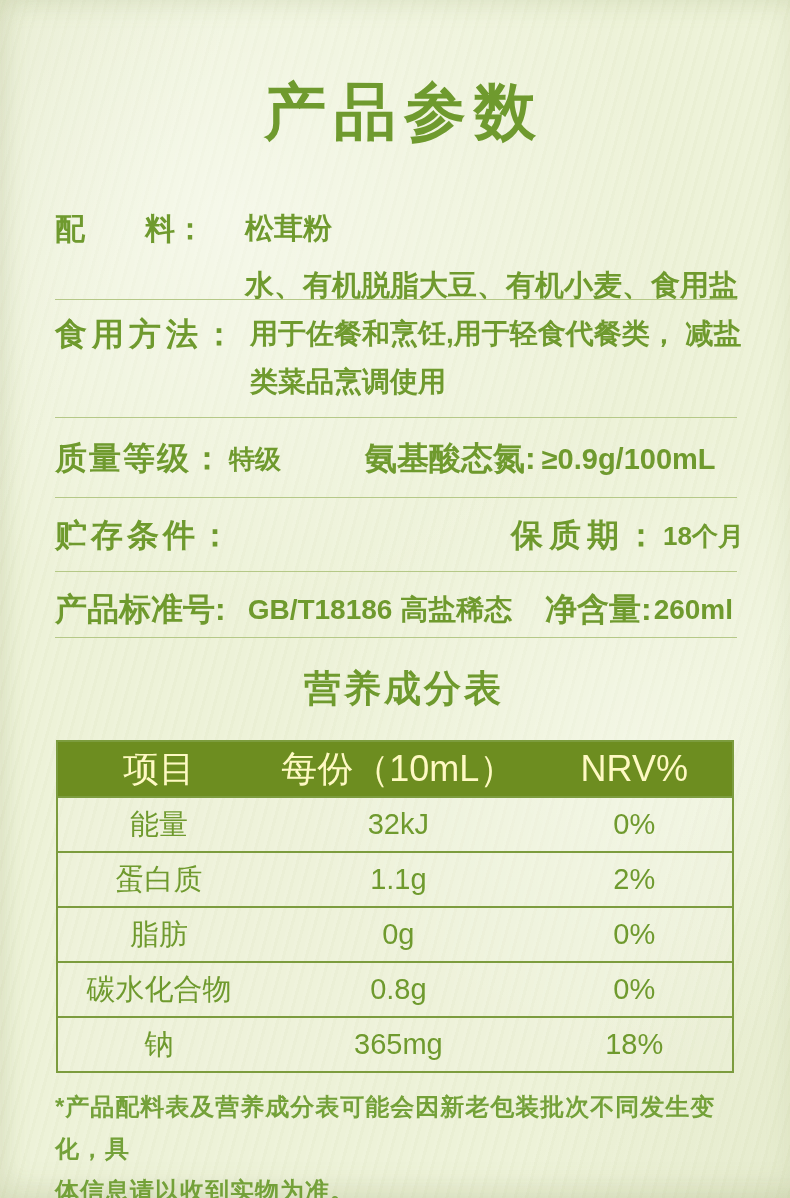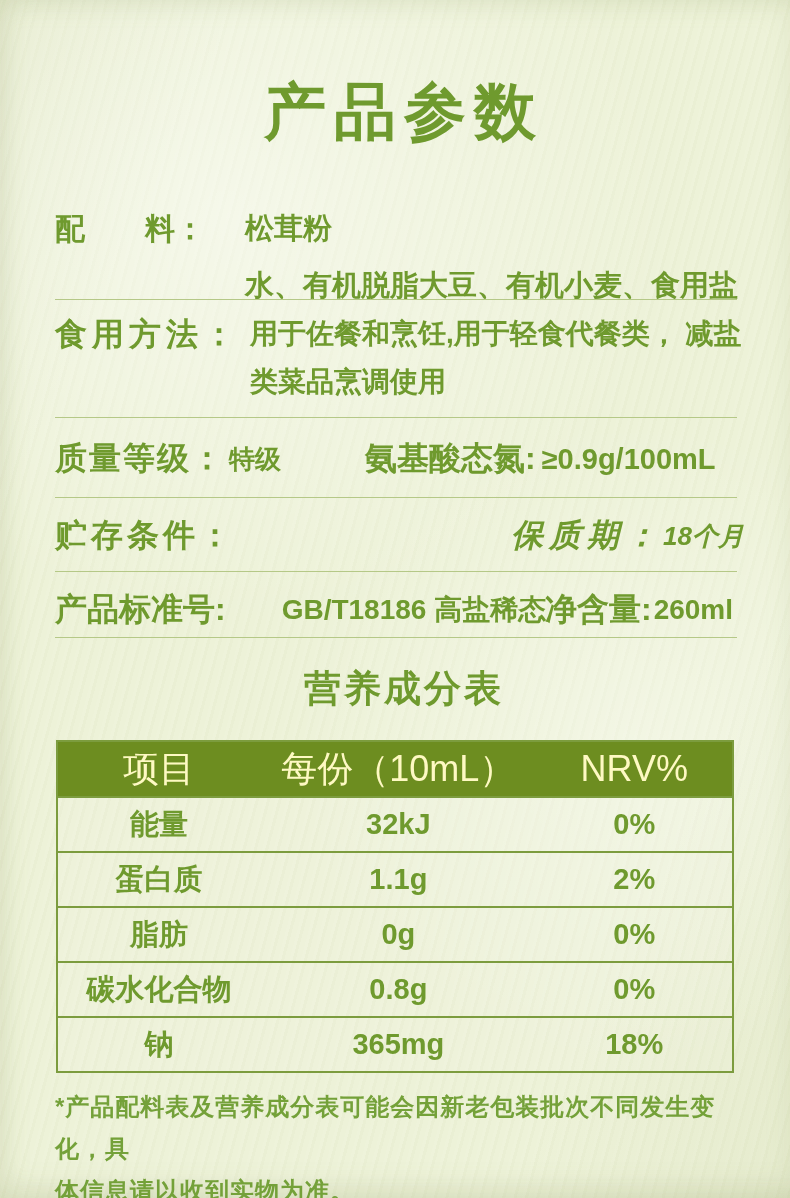--- a/index.html
+++ b/index.html
@@ -32,42 +32,42 @@
   .val { font-weight:bold; white-space:nowrap; }
 
   .ing-label  { position:absolute; left:55px;  top:200px; font-size:30px; font-weight:bold; line-height:57px; }
   .ing-lines  { position:absolute; left:245px; top:200px; font-size:29px; font-weight:bold; line-height:57px; width:500px; }
   .use-label  { position:absolute; left:55px;  top:310px; font-size:32px; font-weight:bold; line-height:48px; letter-spacing:5px; }
   .use-lines  { position:absolute; left:250px; top:310px; font-size:28px; font-weight:bold; line-height:48px; width:495px; }
 
   .spec-row { position:absolute; left:55px; height:44px; display:flex; align-items:center; }
   .row-grade    { top:437px; width:682px; }
   .row-storage  { top:514px; width:682px; }
-  .row-standard { top:588px; width:682px;gap:34px; }
+  .row-standard { top:588px; width:682px; }
   .right-group { position:absolute; display:flex; align-items:center; }
   .rg-amino   { left:310px; }
-  .rg-shelf   { left:456px;font-style:italic; }
+  .rg-shelf   { left:456px; }
   .rg-net     { left:490px; }
   .ls2{letter-spacing:2px} .ls4{letter-spacing:4px} .ls6{letter-spacing:6px}
 
   .nutri-heading {
     position:absolute; top:664px; left:0; width:100%;
     text-align:center; font-size:37px; font-weight:bold; letter-spacing:3px;
   }
   .ntable {
     position:absolute; left:56px; top:740px; width:678px;
     border:2px solid #7c9c3e; box-sizing:border-box; background:rgba(255,255,255,0.06);
   }
   .t-header {
     display:flex; align-items:center; height:54px;
     background:#6d8d20; color:#fef9c3; font-size:36px; font-weight:normal;
   }
   .t-row {
     display:flex; align-items:center; height:53px;
-    border-top:2px solid #7c9c3e; font-size:29px; font-weight:bold; color:#6f9a2e;
+    border-top:2px solid #7c9c3e; font-size:29px; font-weight:normal; color:#6f9a2e;
   }
   .c1{width:30%; text-align:center} .c2{width:41%; text-align:center} .c3{width:29%; text-align:center}
 
   .note {
     position:absolute; left:55px; top:1086px; width:700px;
     font-size:24px; font-weight:bold; line-height:42px; letter-spacing:1px; color:#74a139;
   }
 </style>
 </head>
 <body>

